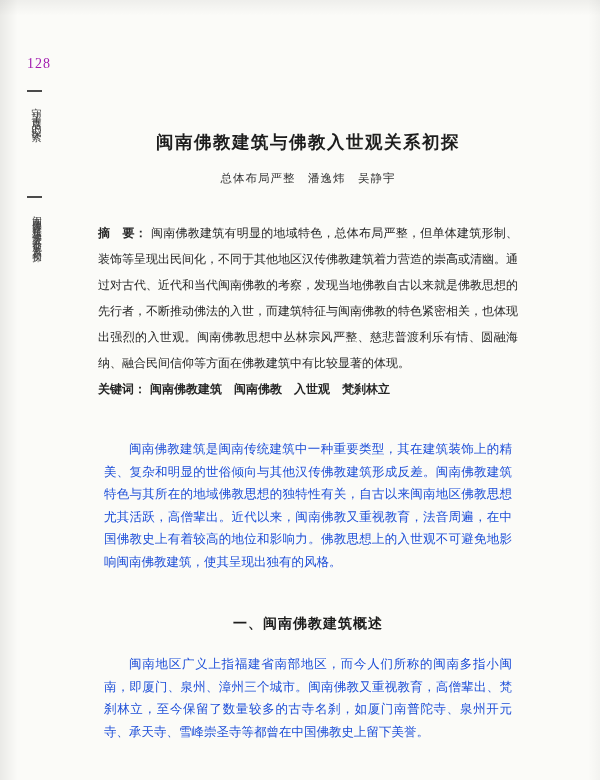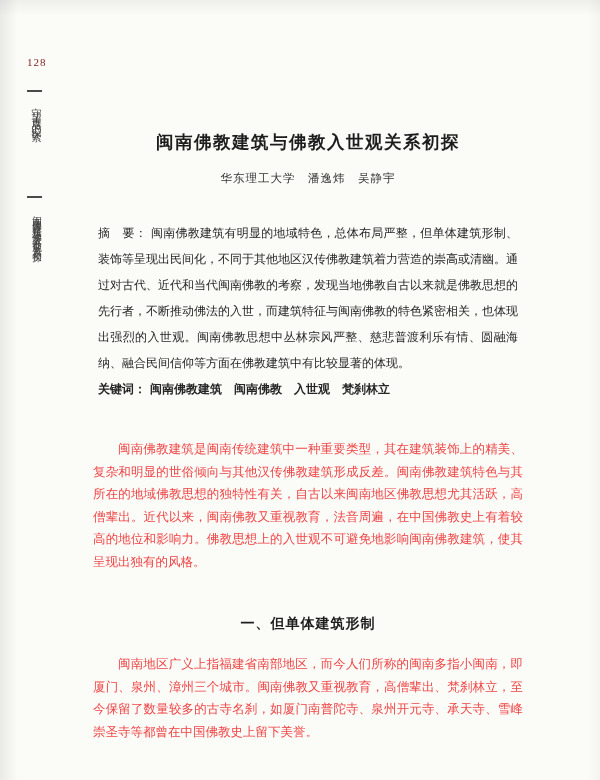--- a/index.html
+++ b/index.html
@@ -19,21 +19,21 @@
     content: "";
     position: absolute; inset: 0;
     background:
       linear-gradient(90deg, rgba(0,0,0,0.07), rgba(0,0,0,0) 3%),
       linear-gradient(180deg, rgba(0,0,0,0.05), rgba(0,0,0,0) 2%),
       linear-gradient(270deg, rgba(0,0,0,0.03), rgba(0,0,0,0) 2%);
     pointer-events: none;
   }
   .page-number {
     position: absolute; left: 27px; top: 56px;
-    font-size: 11px; letter-spacing: 1px; color: #7f1d1d;
+    font-size: 14px; letter-spacing: 1px; color: #a21caf;
   }
   .margin-rule {
     position: absolute; left: 27px;
     width: 15px; height: 2px; background: #4a4a4a;
   }
   .margin-rule-1 { top: 90px; }
   .margin-rule-2 { top: 196px; }
   .vtext {
     writing-mode: vertical-rl;
     text-orientation: upright;
@@ -62,33 +62,33 @@
     font-size: 11.5px; letter-spacing: 1px;
     color: #333;
   }
   .abstract {
     margin-top: 34px;
     padding: 0 10px;
     font-size: 12px; line-height: 26px;
     text-align: justify;
     color: #262626;
   }
-  .abstract .label { font-weight: normal; margin-right: 4px; }
+  .abstract .label { font-weight: bold; margin-right: 4px; }
   .keywords {
     padding: 0 10px;
     font-size: 12px; line-height: 26px;
     font-weight: bold;
     color: #262626;
   }
   .keywords .label { margin-right: 4px; }
   .body-para {
-    margin: 5px;
+    margin: 16px;
     font-size: 12.5px; line-height: 22.5px;
     text-align: justify; text-indent: 2em;
-    color: #ef4444;
+    color: #1d4ed8;
   }
   .para-1 { margin-top: 36px; }
   .section-heading {
     margin: 0; margin-top: 42px;
     text-align: center;
     font-size: 14px; font-weight: bold; letter-spacing: 1px;
     color: #1d1d1d;
   }
   .para-2 { margin-top: 20px; }
 </style>
@@ -104,30 +104,30 @@
   <div class="vtext margin-title-top">守望古厝的探索</div>
 
   <div class="margin-rule margin-rule-2"></div>
 
   <div class="vtext margin-title-bottom">闽南佛教建筑与佛教入世观关系初探</div>
 
   <div class="content">
 
     <h1 class="title">闽南佛教建筑与佛教入世观关系初探</h1>
 
-    <div class="authors">华东理工大学　潘逸炜　吴静宇</div>
+    <div class="authors">总体布局严整　潘逸炜　吴静宇</div>
 
     <div class="abstract">
       <span class="label">摘　要：</span><span>闽南佛教建筑有明显的地域特色，总体布局严整，但单体建筑形制、装饰等呈现出民间化，不同于其他地区汉传佛教建筑着力营造的崇高或清幽。通过对古代、近代和当代闽南佛教的考察，发现当地佛教自古以来就是佛教思想的先行者，不断推动佛法的入世，而建筑特征与闽南佛教的特色紧密相关，也体现出强烈的入世观。闽南佛教思想中丛林宗风严整、慈悲普渡利乐有情、圆融海纳、融合民间信仰等方面在佛教建筑中有比较显著的体现。</span>
     </div>
 
     <div class="keywords">
       <span class="label">关键词：</span><span>闽南佛教建筑　闽南佛教　入世观　梵刹林立</span>
     </div>
 
     <p class="body-para para-1">闽南佛教建筑是闽南传统建筑中一种重要类型，其在建筑装饰上的精美、复杂和明显的世俗倾向与其他汉传佛教建筑形成反差。闽南佛教建筑特色与其所在的地域佛教思想的独特性有关，自古以来闽南地区佛教思想尤其活跃，高僧辈出。近代以来，闽南佛教又重视教育，法音周遍，在中国佛教史上有着较高的地位和影响力。佛教思想上的入世观不可避免地影响闽南佛教建筑，使其呈现出独有的风格。</p>
 
-    <h2 class="section-heading">一、但单体建筑形制</h2>
+    <h2 class="section-heading">一、闽南佛教建筑概述</h2>
 
     <p class="body-para para-2">闽南地区广义上指福建省南部地区，而今人们所称的闽南多指小闽南，即厦门、泉州、漳州三个城市。闽南佛教又重视教育，高僧辈出、梵刹林立，至今保留了数量较多的古寺名刹，如厦门南普陀寺、泉州开元寺、承天寺、雪峰崇圣寺等都曾在中国佛教史上留下美誉。</p>
 
   </div>
 </div>
 
 </body></html>

